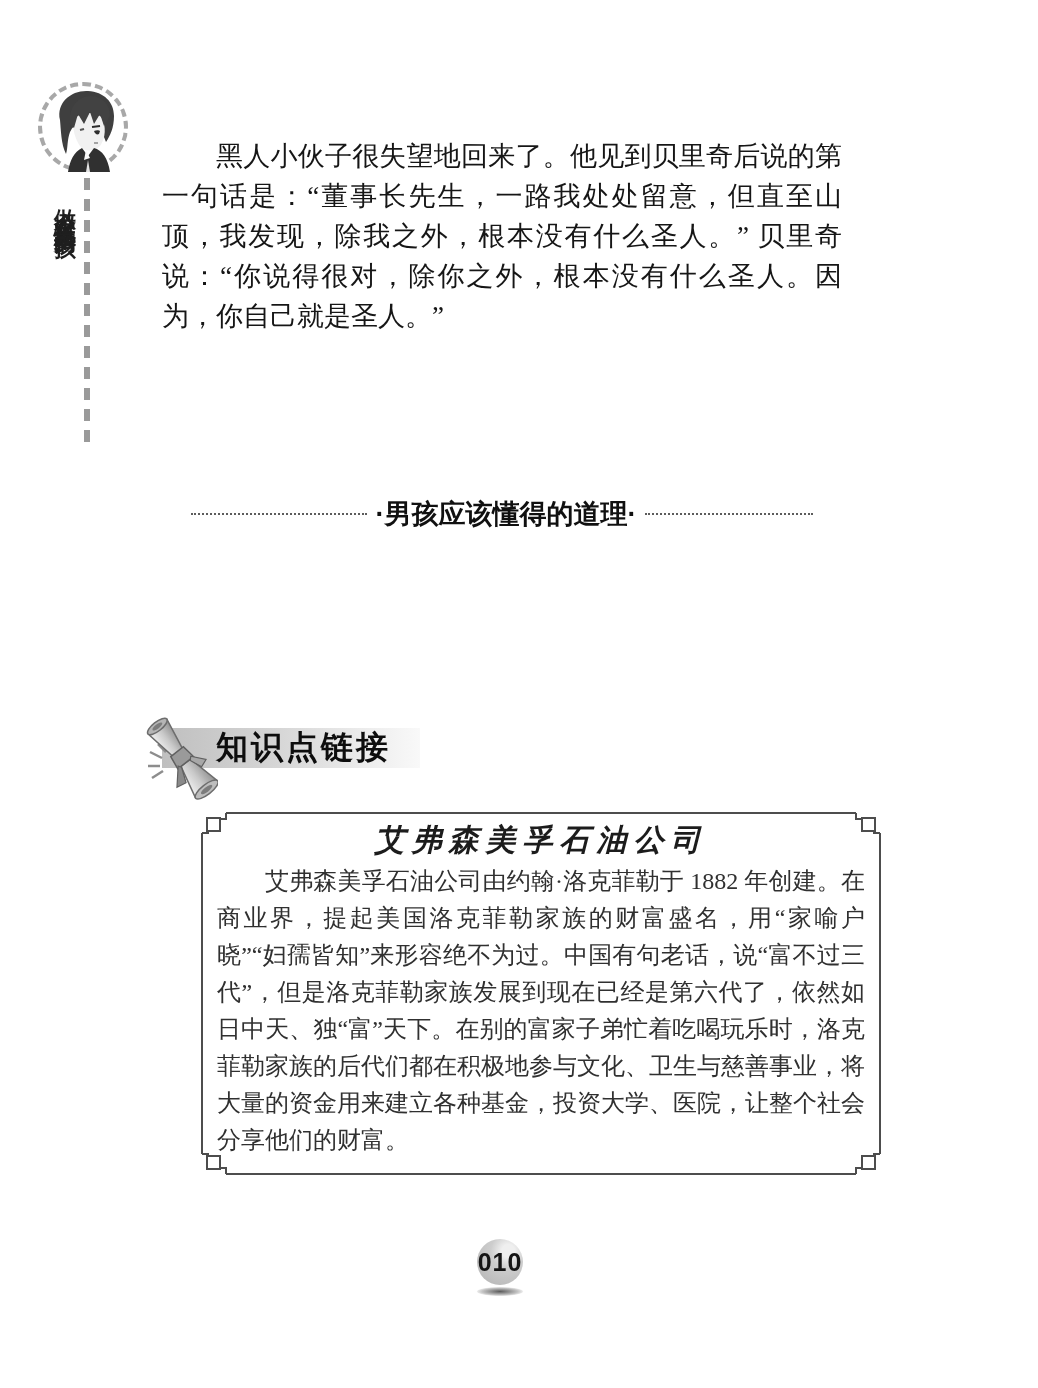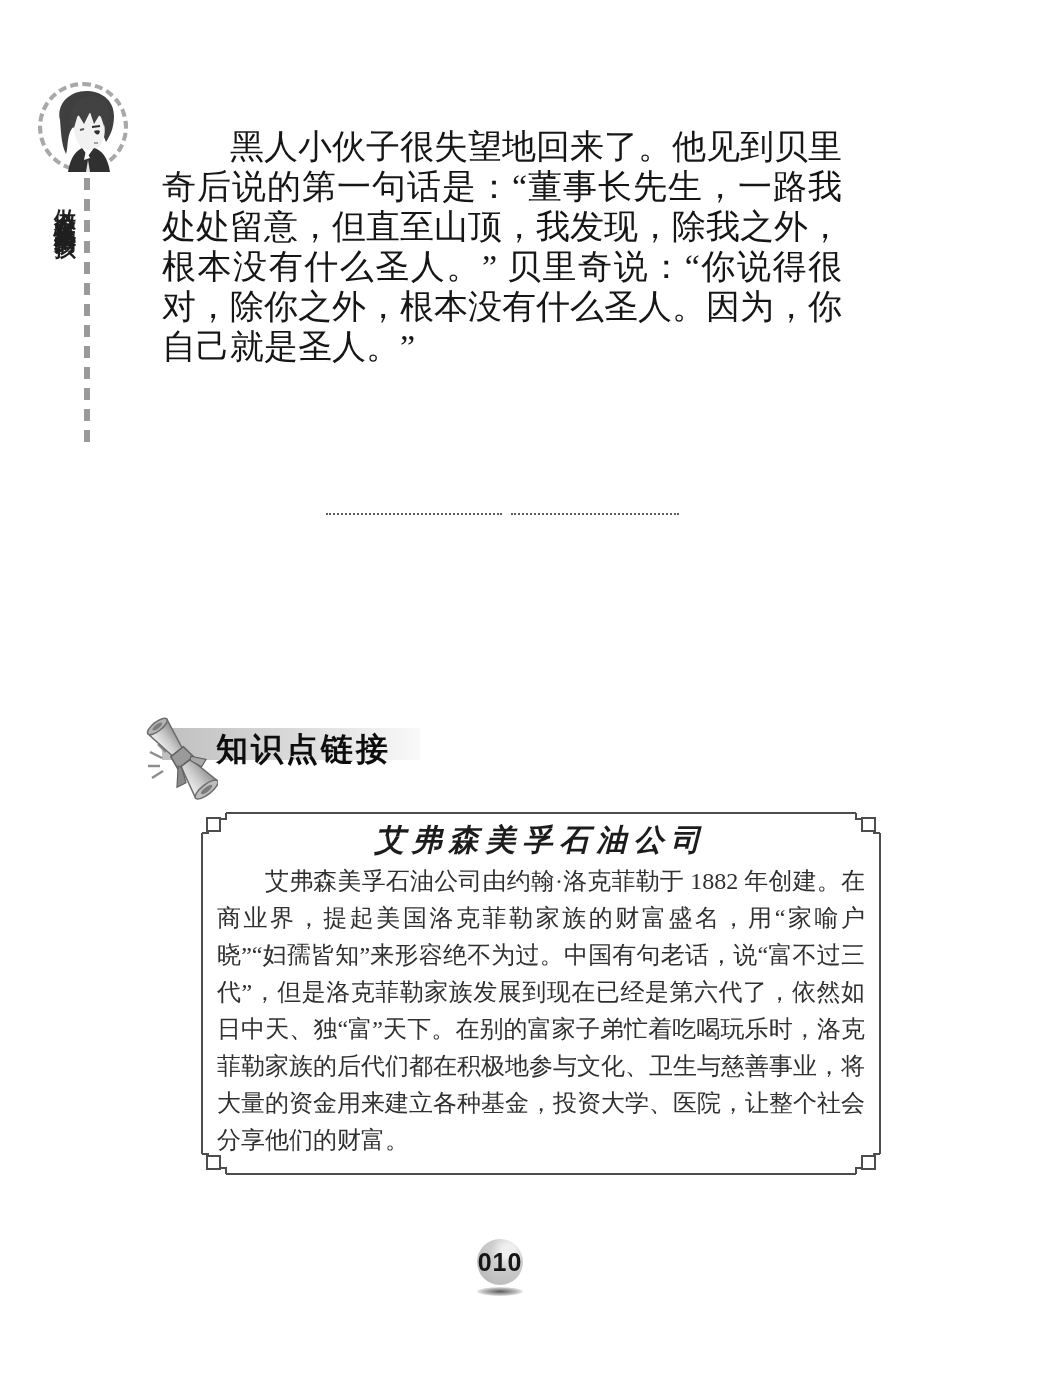--- a/index.html
+++ b/index.html
@@ -33,45 +33,46 @@
     font-family:"Liberation Sans", sans-serif;
     font-size:22px; font-weight:bold; letter-spacing:3px;
     color:#1f1f1f;
   }
 
   
   .story {
     position:absolute; left:162px; top:127px; width:680px;
   }
   .body-text {
-    font-size:34px; line-height:40px;
+    font-size:27px; line-height:40px;
     text-align:justify; text-indent:2em;
     color:#161616;
+    margin-top:9px;
   }
   .lesson-header {
     position:absolute; left:162px; top:492px; width:680px; height:44px;
     display:flex; align-items:center; justify-content:center; gap:9px;
   }
   .dot-rule { border-top:2px dotted #5c5c5c; height:0; }
   .dot-rule.l { width:176px; }
   .dot-rule.r { width:168px; }
   .lesson-title {
     font-family:"Liberation Sans", sans-serif;
     font-size:27px; font-weight:bold; color:#101010;
     white-space:nowrap;
   }
   .lesson-body { position:absolute; left:162px; top:550px; width:680px; }
   .lesson-body .body-text { color:#242424; }
 
   
   .know-band {
     position:absolute; left:162px; top:728px;
-    width:258px; height:32px;
+    width:258px; height:40px;
     background:linear-gradient(to right,#bfbfbf 0%,#d6d6d6 45%,#ececec 78%,#f9f9f9 100%);
-    display:flex; align-items:flex-start;
+    display:flex; align-items:center;
   }
   .know-label {
     font-family:"Liberation Sans", sans-serif;
     font-size:32px; font-weight:bold; color:#0d0d0d;
     letter-spacing:3px; padding-left:54px; white-space:nowrap;
   }
   .know-icon { position:absolute; left:144px; top:708px; }
 
   
   .kbox { position:absolute; left:162px; top:812px; width:680px; height:363px;margin-left:39px; }
@@ -135,20 +136,21 @@
   </div>
   <div class="v-dash-line"></div>
   <div class="v-title">做个有完美性格的男孩</div>
 
   <div class="story">
     <p class="body-text">黑人小伙子很失望地回来了。他见到贝里奇后说的第一句话是：“董事长先生，一路我处处留意，但直至山顶，我发现，除我之外，根本没有什么圣人。” 贝里奇说：“你说得很对，除你之外，根本没有什么圣人。因为，你自己就是圣人。”</p>
   </div>
 
   <div class="lesson-header">
     <div class="dot-rule l"></div>
+    <div class="lesson-title">·男孩应该懂得的道理·</div>
     <div class="dot-rule r"></div>
   </div>
 
 
   <div class="know-band">
     <span class="know-label">知识点链接</span>
   </div>
   <svg class="know-icon" width="74" height="96" viewBox="0 0 74 96">
     <defs>
       <linearGradient id="rollg" x1="0" y1="0" x2="1" y2="0">

